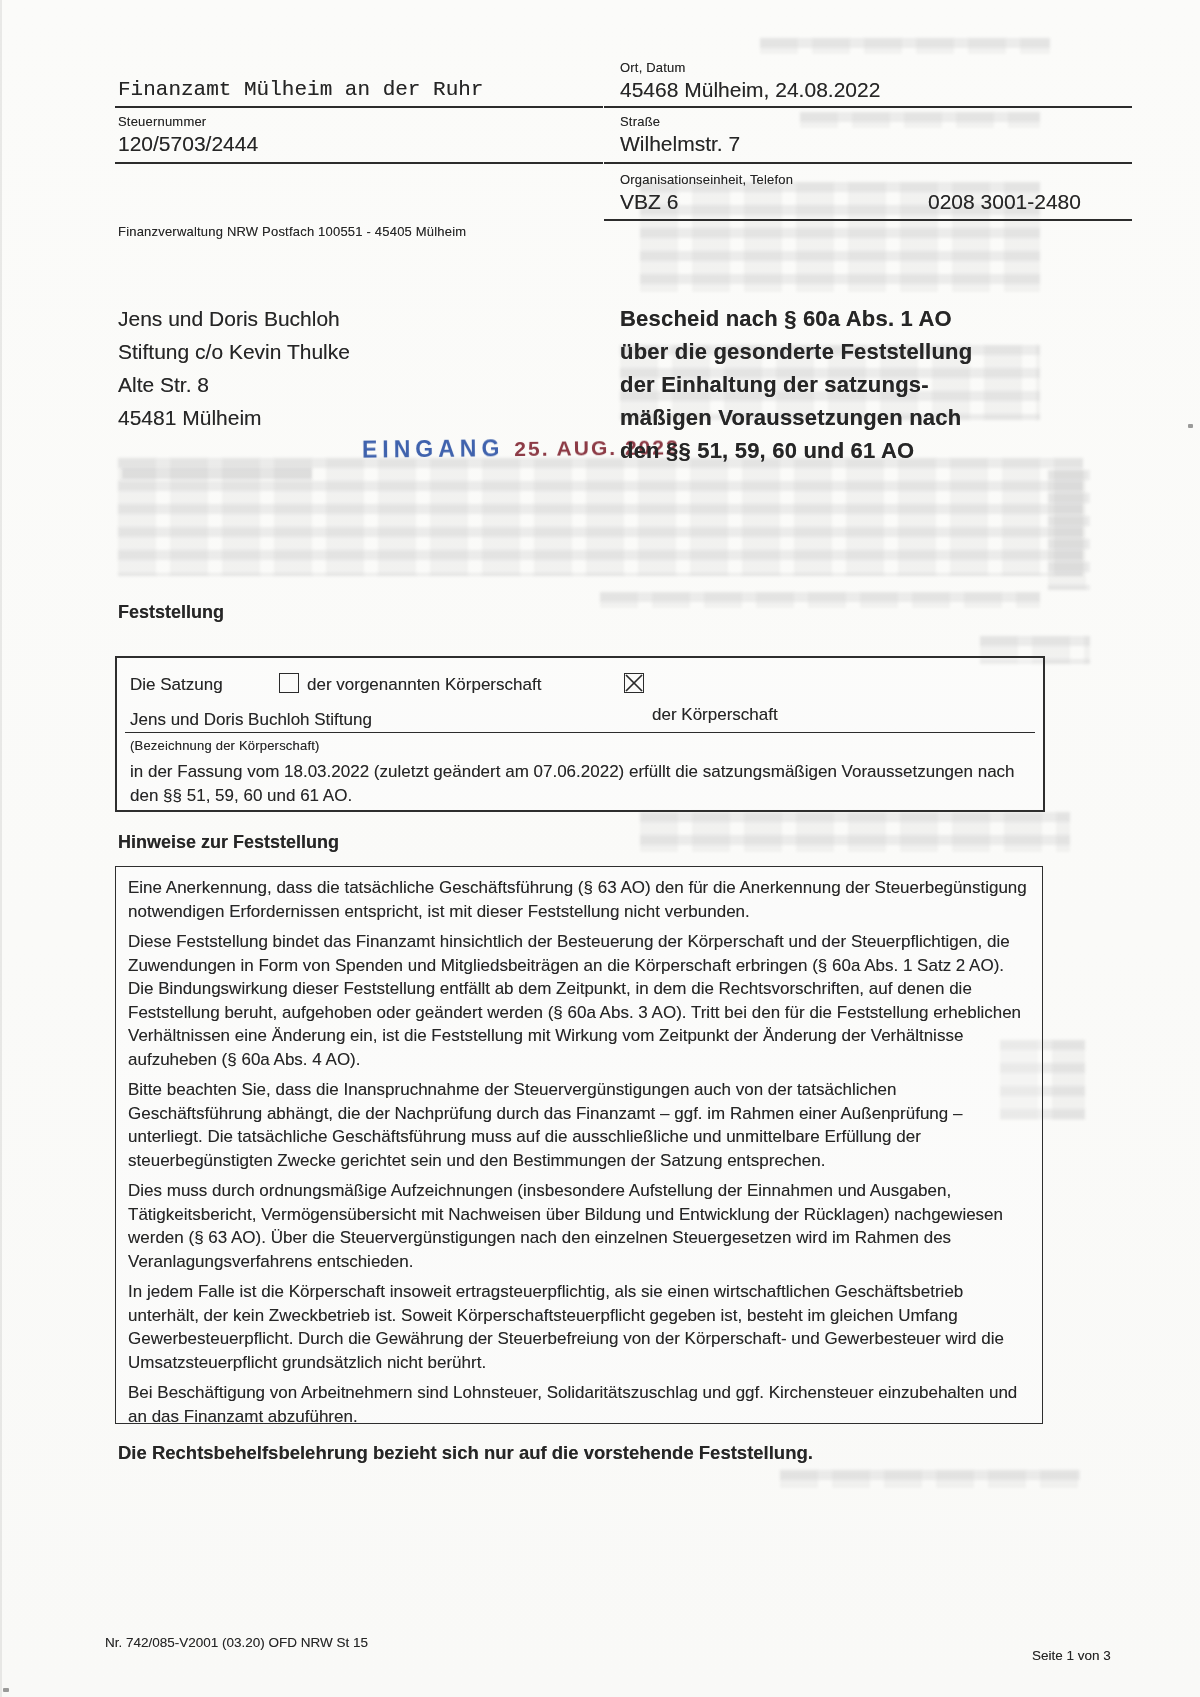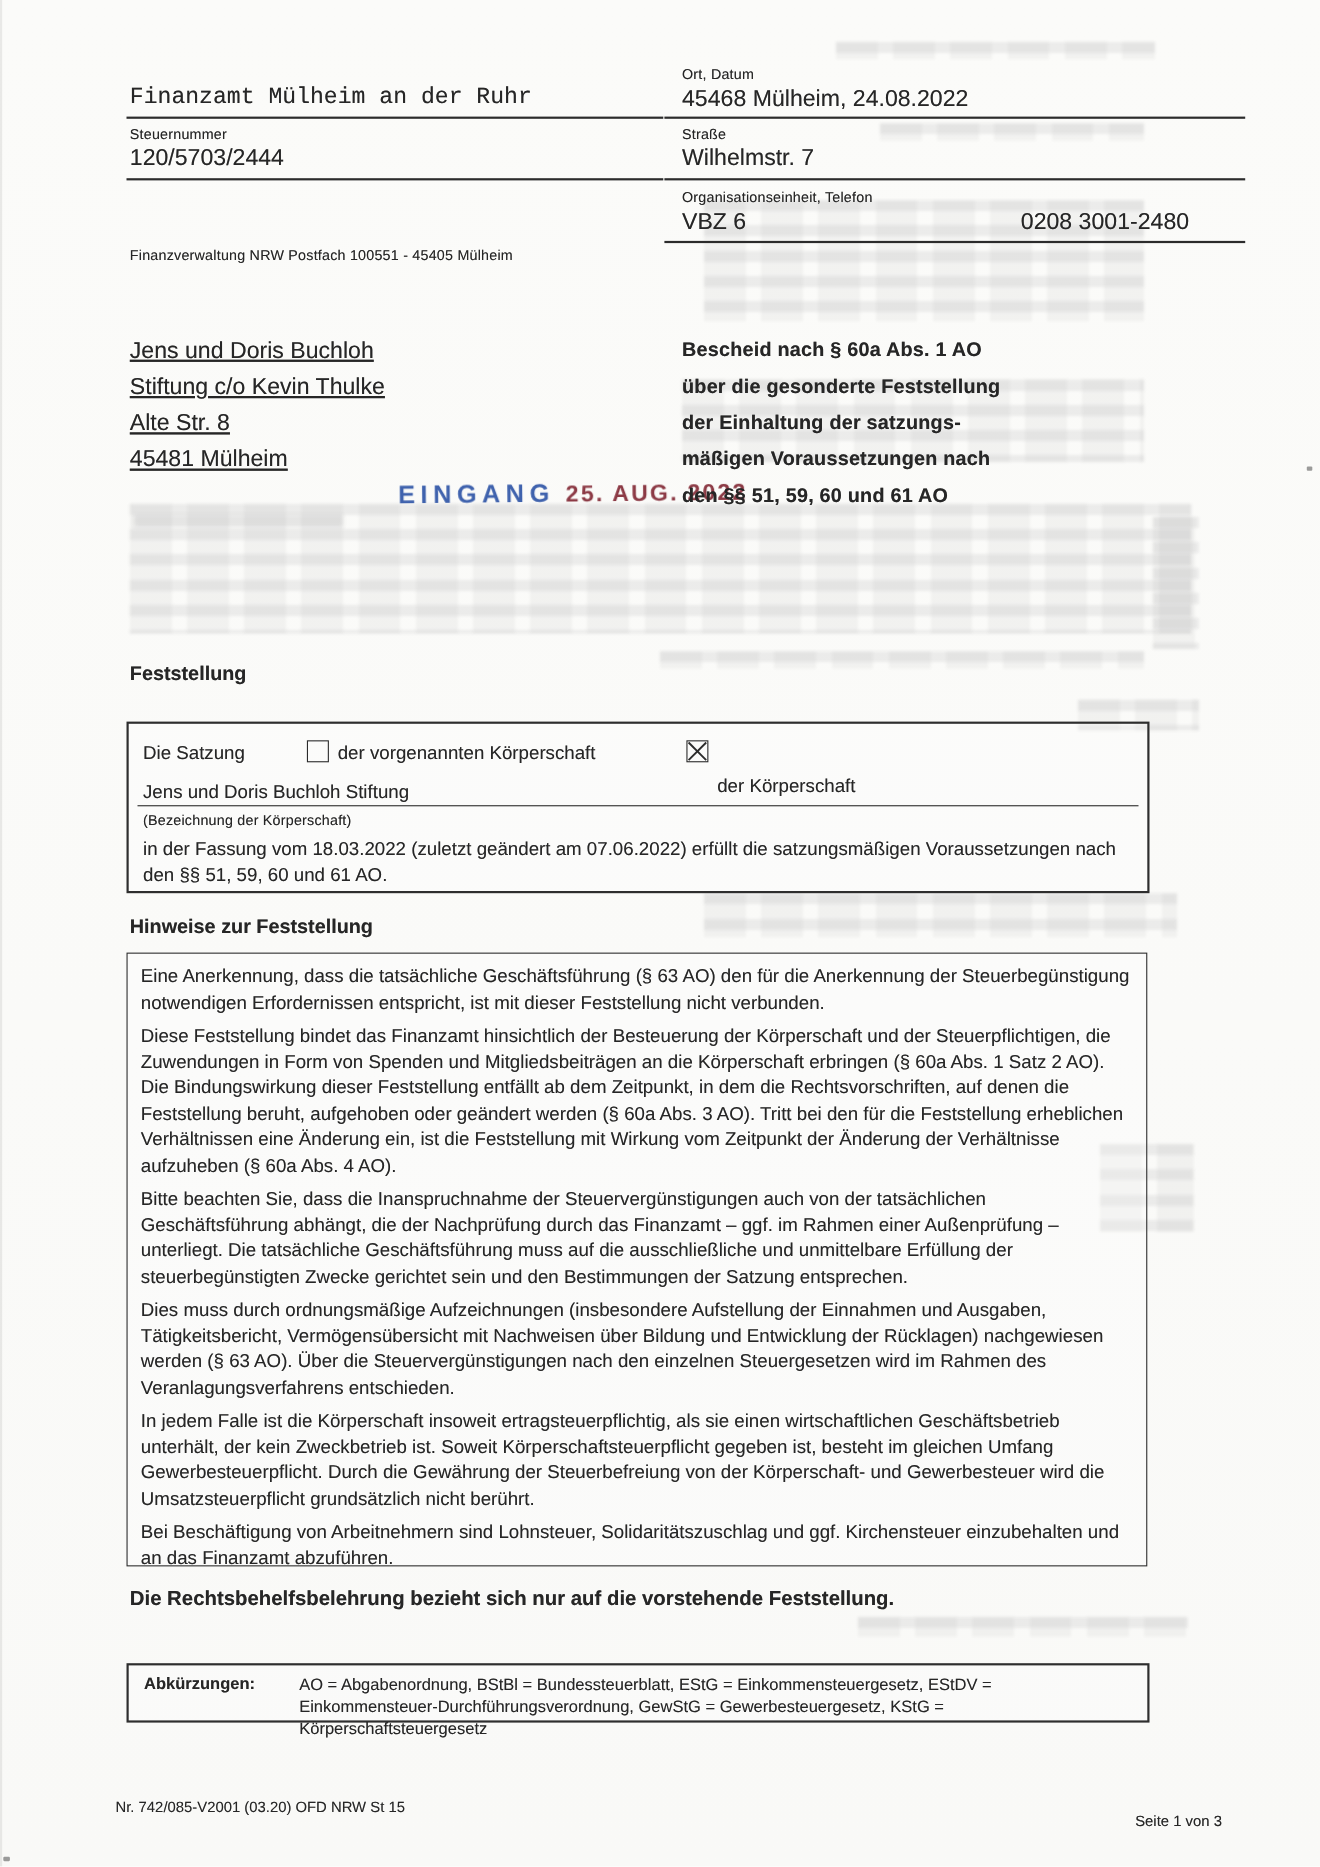--- a/index.html
+++ b/index.html
@@ -7,21 +7,21 @@
     position:relative;width:1200px;height:1697px;overflow:hidden;
     background:linear-gradient(180deg,#fbfbf9 0%,#fafaf8 55%,#f9f9f7 100%);
     font-family:"Liberation Sans", sans-serif;
     color:#262626;
   }
   .t{position:absolute;white-space:nowrap;text-shadow:0 0 .5px rgba(45,45,45,.45);}
   .sm{font-size:13px;letter-spacing:.2px;}
   .lg{font-size:21px;}
   .rule{position:absolute;border-top:2px solid #2c2c2c;height:0;}
   .addr{position:absolute;font-size:21px;line-height:33px;text-shadow:0 0 .5px rgba(45,45,45,.45);}
-  .subject{position:absolute;font-size:18px;line-height:33px;font-weight:bold;letter-spacing:.2px;text-shadow:0 0 .6px rgba(30,30,30,.55);}
+  .subject{position:absolute;font-size:22px;line-height:33px;font-weight:bold;letter-spacing:.2px;text-shadow:0 0 .6px rgba(30,30,30,.55);}
   .h{position:absolute;font-weight:bold;font-size:18px;text-shadow:0 0 .5px rgba(30,30,30,.5);}
   .box{position:absolute;border:2px solid #2e2e2e;background:rgba(255,255,255,.25);}
   .box2{border-width:1.7px;}
   .cb{position:absolute;width:18px;height:18px;border:1.8px solid #2b2b2b;background:transparent;}
   .cb svg{position:absolute;left:-2px;top:-2px;}
   .bodytxt{font-size:17px;line-height:23.5px;text-shadow:0 0 .45px rgba(50,50,50,.4);}
   .para{margin:0 0 7px 0;}
   .stamp{position:absolute;transform:rotate(-.6deg);filter:blur(.3px);}
   .stamp .in{display:inline-block;font-weight:bold;font-size:23px;letter-spacing:5px;}
   .stamp .dt{display:inline-block;font-weight:bold;font-size:21px;letter-spacing:2px;margin-left:10px;}
@@ -67,21 +67,21 @@
   <div class="t lg" style="left:620px;top:78px;">45468 Mülheim, 24.08.2022</div>
   <div class="rule" style="left:604px;top:106px;width:528px;"></div>
   <div class="t sm" style="left:620px;top:114px;">Straße</div>
   <div class="t lg" style="left:620px;top:132px;">Wilhelmstr. 7</div>
   <div class="rule" style="left:604px;top:162px;width:528px;"></div>
   <div class="t sm" style="left:620px;top:172px;">Organisationseinheit, Telefon</div>
   <div class="t lg" style="left:620px;top:190px;">VBZ 6</div>
   <div class="t lg" style="left:928px;top:190px;">0208 3001-2480</div>
   <div class="rule" style="left:604px;top:219px;width:528px;"></div>
 
-  <div class="addr" style="left:118px;top:302px;text-decoration:underline;">
+  <div class="addr" style="left:118px;top:302px;">
     <div>Jens und Doris Buchloh</div>
     <div>Stiftung c/o Kevin Thulke</div>
     <div>Alte Str. 8</div>
     <div>45481 Mülheim</div>
   </div>
 
   <div class="stamp" style="left:362px;top:435px;">
     <span class="in" id="stamp-label" style="color: rgb(63, 98, 173);">EINGANG</span><span class="dt" id="stamp-date" style="color: rgb(140, 58, 69);">25. AUG. 2022</span>
   </div>
 
@@ -125,23 +125,19 @@
       <p class="para">Diese Feststellung bindet das Finanzamt hinsichtlich der Besteuerung der Körperschaft und der Steuerpflichtigen, die Zuwendungen in Form von Spenden und Mitgliedsbeiträgen an die Körperschaft erbringen (§ 60a Abs. 1 Satz 2 AO). Die Bindungswirkung dieser Feststellung entfällt ab dem Zeitpunkt, in dem die Rechtsvorschriften, auf denen die Feststellung beruht, aufgehoben oder geändert werden (§ 60a Abs. 3 AO). Tritt bei den für die Feststellung erheblichen Verhältnissen eine Änderung ein, ist die Feststellung mit Wirkung vom Zeitpunkt der Änderung der Verhältnisse aufzuheben (§ 60a Abs. 4 AO).</p>
       <p class="para">Bitte beachten Sie, dass die Inanspruchnahme der Steuervergünstigungen auch von der tatsächlichen Geschäftsführung abhängt, die der Nachprüfung durch das Finanzamt – ggf. im Rahmen einer Außenprüfung – unterliegt. Die tatsächliche Geschäftsführung muss auf die ausschließliche und unmittelbare Erfüllung der steuerbegünstigten Zwecke gerichtet sein und den Bestimmungen der Satzung entsprechen.</p>
       <p class="para">Dies muss durch ordnungsmäßige Aufzeichnungen (insbesondere Aufstellung der Einnahmen und Ausgaben, Tätigkeitsbericht, Vermögensübersicht mit Nachweisen über Bildung und Entwicklung der Rücklagen) nachgewiesen werden (§ 63 AO). Über die Steuervergünstigungen nach den einzelnen Steuergesetzen wird im Rahmen des Veranlagungsverfahrens entschieden.</p>
       <p class="para">In jedem Falle ist die Körperschaft insoweit ertragsteuerpflichtig, als sie einen wirtschaftlichen Geschäftsbetrieb unterhält, der kein Zweckbetrieb ist. Soweit Körperschaftsteuerpflicht gegeben ist, besteht im gleichen Umfang Gewerbesteuerpflicht. Durch die Gewährung der Steuerbefreiung von der Körperschaft- und Gewerbesteuer wird die Umsatzsteuerpflicht grundsätzlich nicht berührt.</p>
       <p class="para">Bei Beschäftigung von Arbeitnehmern sind Lohnsteuer, Solidaritätszuschlag und ggf. Kirchensteuer einzubehalten und an das Finanzamt abzuführen.</p>
     </div>
   </div>
 
   <div class="h" style="left:118px;top:1442px;font-size:18.5px;">Die Rechtsbehelfsbelehrung bezieht sich nur auf die vorstehende Feststellung.</div>
 
-  <div class="box" style="left:115px;top:1512px;width:926px;height:50px;">
-    <div class="t" style="left:14px;top:8px;font-size:15px;font-weight:bold;">Abkürzungen:</div>
-    <div style="position:absolute;left:155px;top:8px;width:752px;font-size:15px;line-height:20px;white-space:normal;text-shadow:0 0 .4px rgba(50,50,50,.4);">AO = Abgabenordnung, BStBl = Bundessteuerblatt, EStG = Einkommensteuergesetz, EStDV = Einkommensteuer-Durchführungsverordnung, GewStG = Gewerbesteuergesetz, KStG = Körperschaftsteuergesetz</div>
-  </div>
 
   <div style="position:absolute;left:105px;top:1634px;font-size:13.5px;line-height:17px;text-shadow:0 0 .4px rgba(60,60,60,.4);">
     <div>Nr. 742/085-V2001 (03.20) OFD NRW St 15</div>
   </div>
   <div class="t" style="left:1032px;top:1648px;font-size:13.5px;">Seite 1 von 3</div>
 
 </div>
 
 </body></html>

